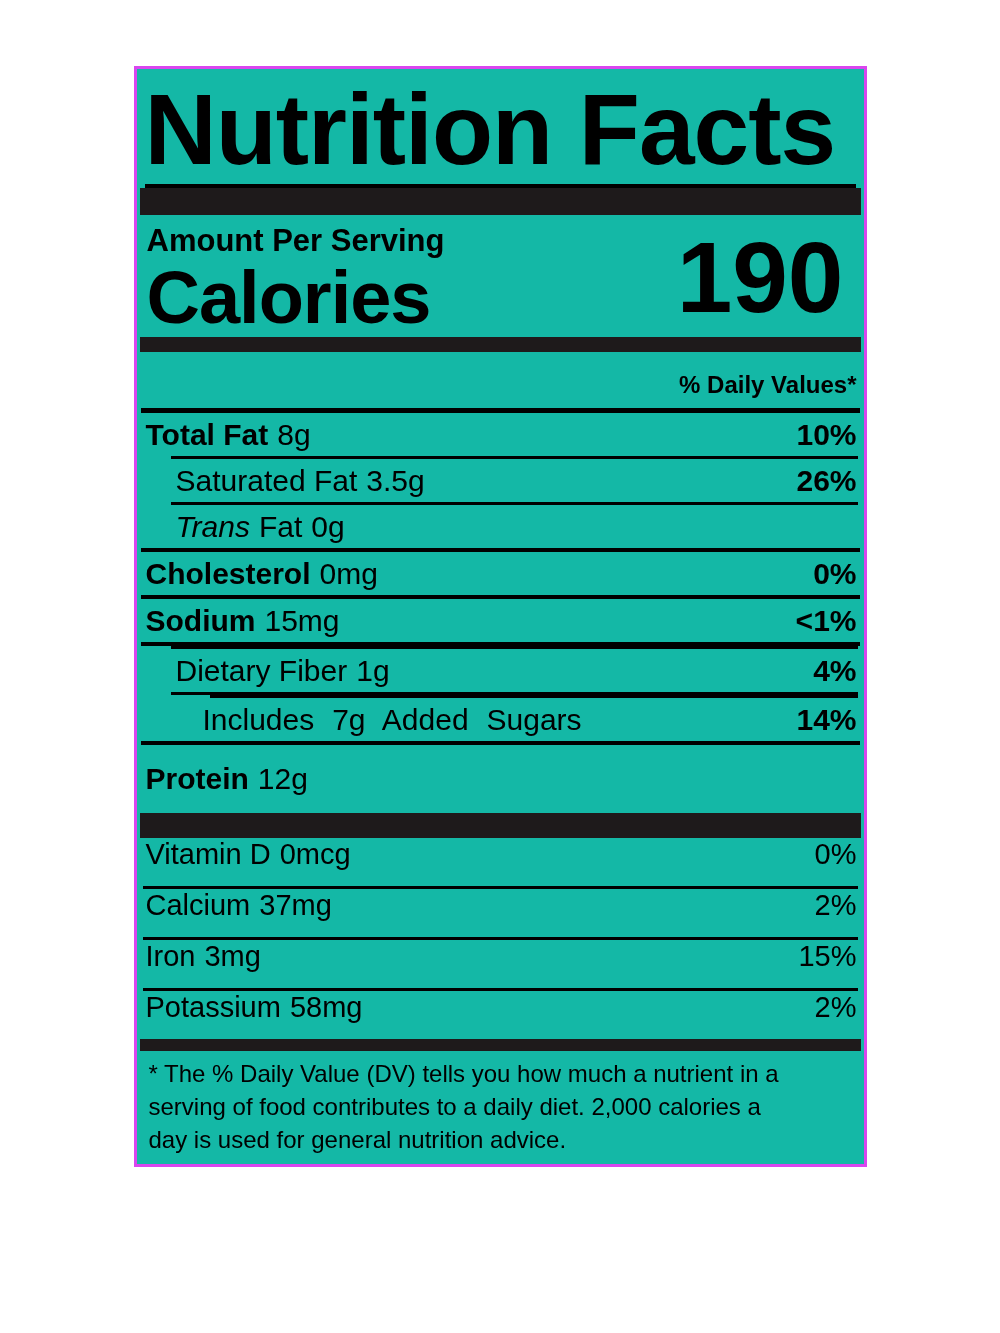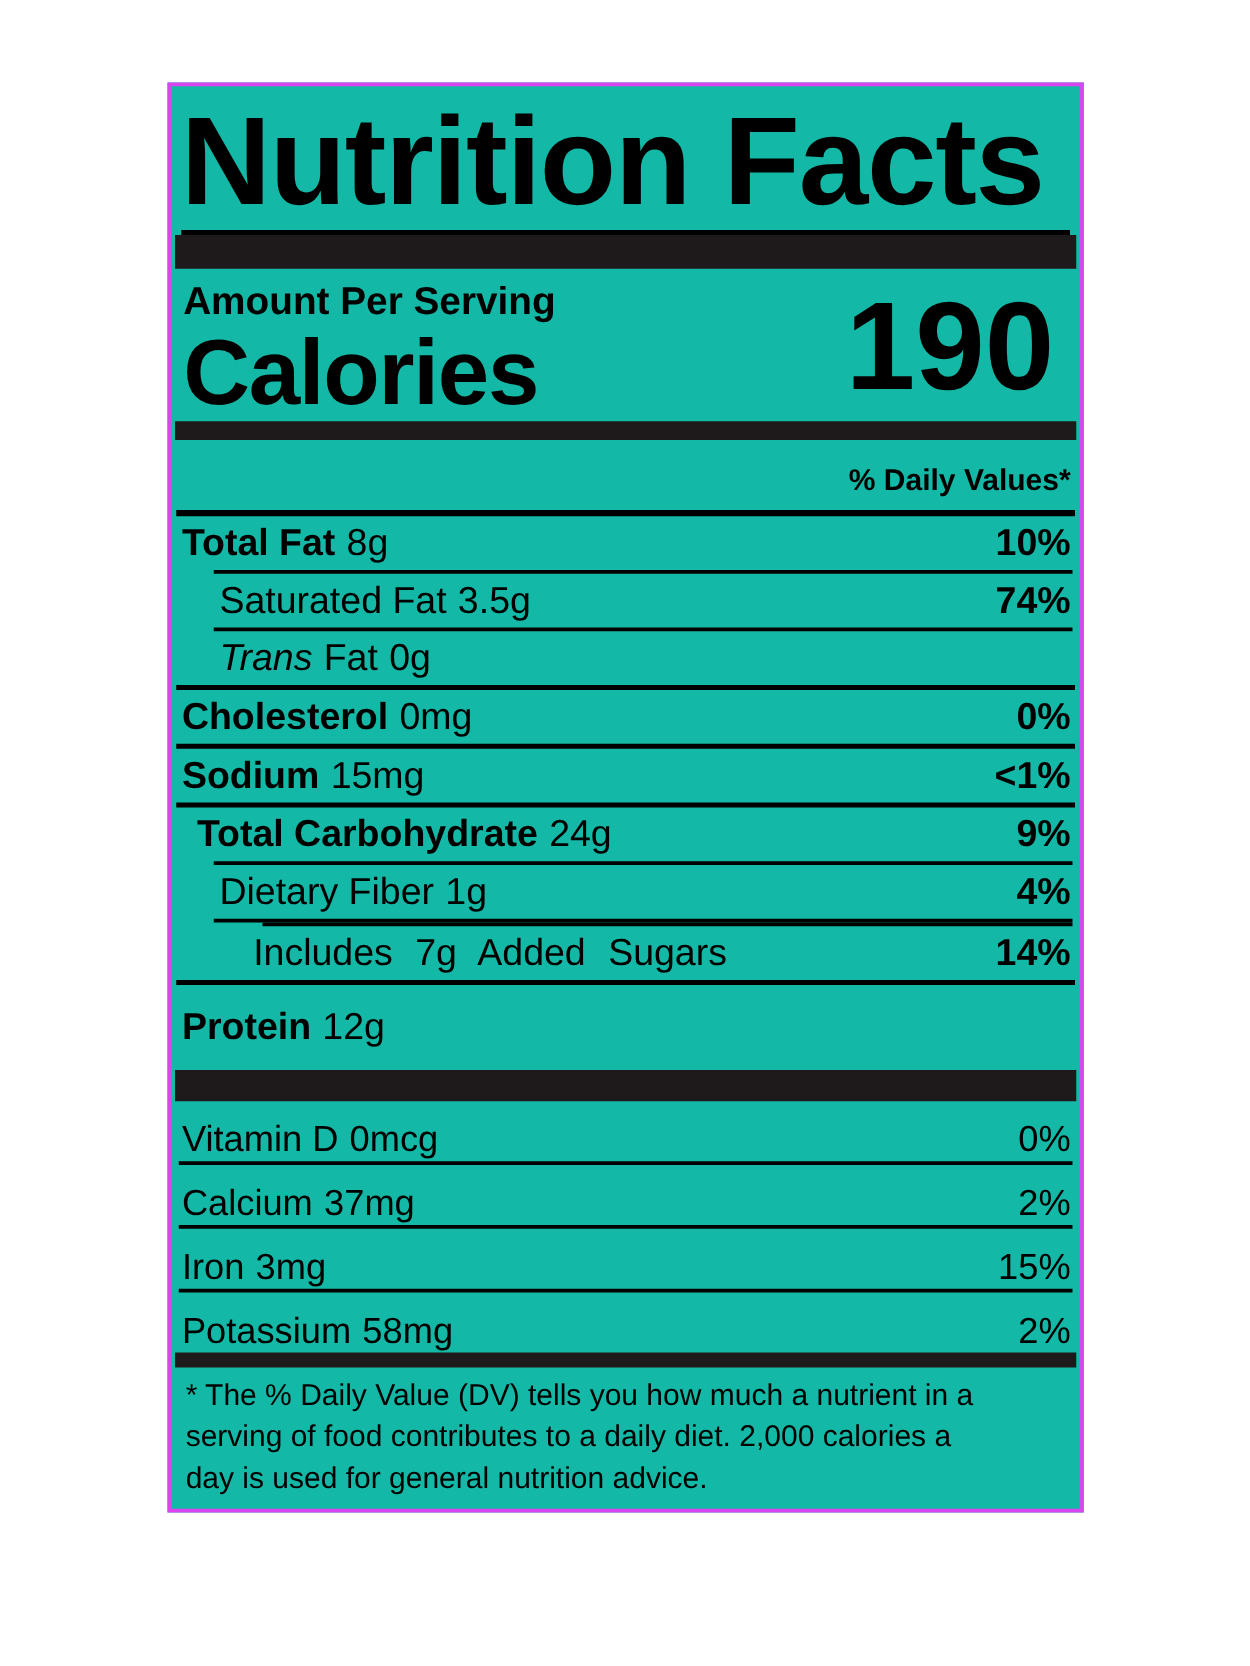--- a/index.html
+++ b/index.html
@@ -74,21 +74,21 @@
   .nrow.protein { height: 68px; }
   .left-group { display: flex; align-items: baseline; }
   .namt { margin-left: 9px; font-weight: normal; }
   .nitalic { font-style: italic; font-weight: normal; }
   .nreg { margin-left: 9px; }
   .ndv { font-weight: bold; }
   .ws { word-spacing: 0.32em; }
 
   .vrow {
     height: 48px;
-    display: flex; justify-content: space-between; align-items: flex-end;
+    display: flex; justify-content: space-between; align-items: flex-start;
     padding: 0 7px 0 9px;
     font-size: 29px; font-weight: normal;
   }
   .vrow .ndv { font-weight: normal; }
 
   .footnote {
     padding: 6px 14px 8px 12px;
     font-size: 24px;
     line-height: 33px;
   }
@@ -123,21 +123,21 @@
     </span>
     <span class="ndv">10%</span>
   </div>
 
   <div class="sep sep-sub"></div>
   <div class="nrow sub">
     <span class="left-group">
       <span class="nname">Saturated Fat</span>
       <span class="namt">3.5g</span>
     </span>
-    <span class="ndv">74%</span>
+    <span class="ndv">26%</span>
   </div>
 
   <div class="sep sep-sub"></div>
   <div class="nrow sub">
     <span class="left-group">
       <span class="nitalic">Trans</span>
       <span class="nreg">Fat</span>
       <span class="namt">0g</span>
     </span>
     <span class="ndv"></span>
@@ -155,27 +155,20 @@
   <div class="sep sep-major"></div>
   <div class="nrow">
     <span class="left-group">
       <span class="nname">Sodium</span>
       <span class="namt">15mg</span>
     </span>
     <span class="ndv">&lt;1%</span>
   </div>
 
   <div class="sep sep-major"></div>
-  <div class="nrow carb">
-    <span class="left-group">
-      <span class="nname">Total Carbohydrate</span>
-      <span class="namt">24g</span>
-    </span>
-    <span class="ndv">9%</span>
-  </div>
 
   <div class="sep sep-sub"></div>
   <div class="nrow sub">
     <span class="left-group">
       <span class="nname">Dietary Fiber</span>
       <span class="namt">1g</span>
     </span>
     <span class="ndv">4%</span>
   </div>
 

